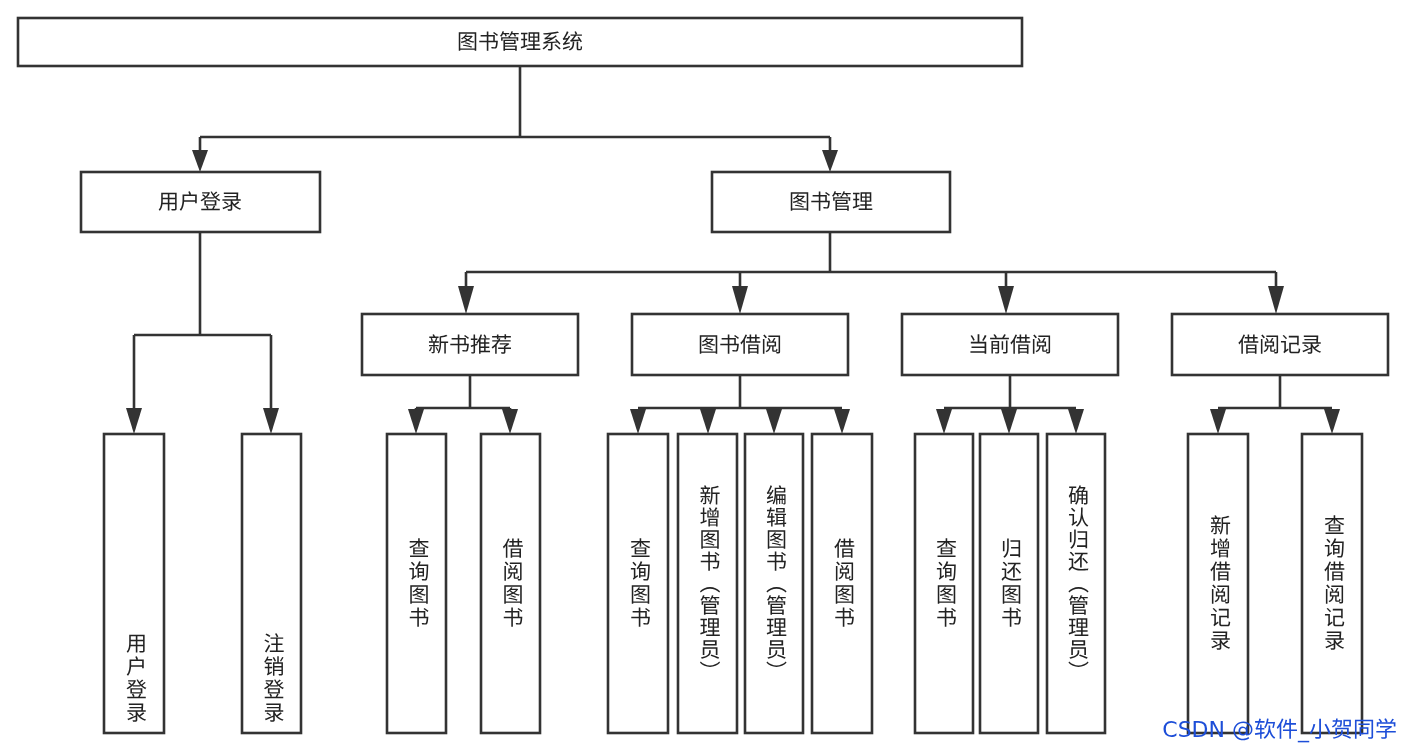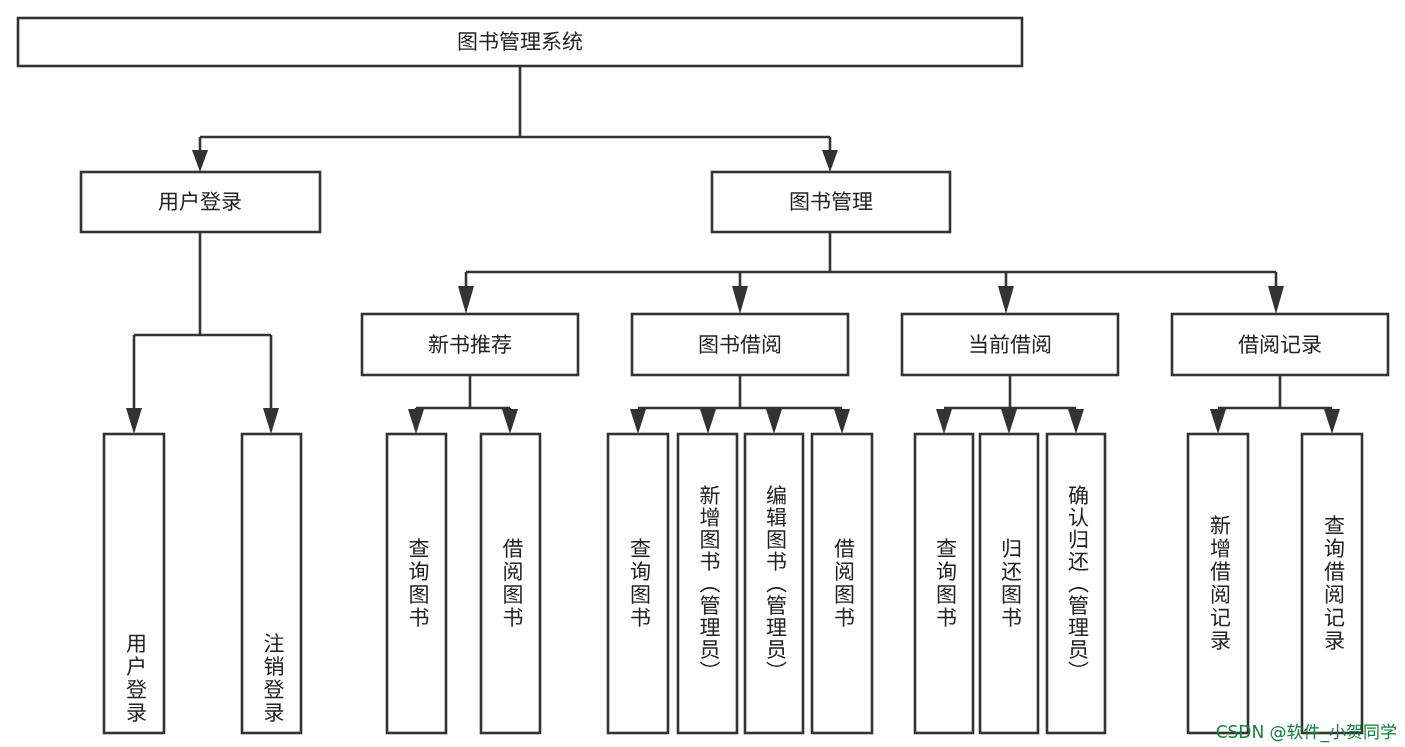--- a/index.html
+++ b/index.html
@@ -67,22 +67,22 @@
     align-items: center;
     justify-content: center;
   }
   .vlabel.align-bottom { justify-content: flex-end; }
   .vlabel.align-fill   { justify-content: center; letter-spacing: 1px; }
   .watermark {
     position: absolute;
     right: 8px;
     bottom: 4px;
     font-family: "DejaVu Sans", "Liberation Sans", sans-serif;
-    font-size: 17px;
-    color: #15803d;
+    font-size: 22px;
+    color: #1d4ed8;
     white-space: nowrap;
     pointer-events: none;
   }
 </style>
 </head>
 <body>
 
 <div id="diagram-root">
 
   <svg id="diagram-svg" viewBox="0 0 1405 747" xmlns="http://www.w3.org/2000/svg">

